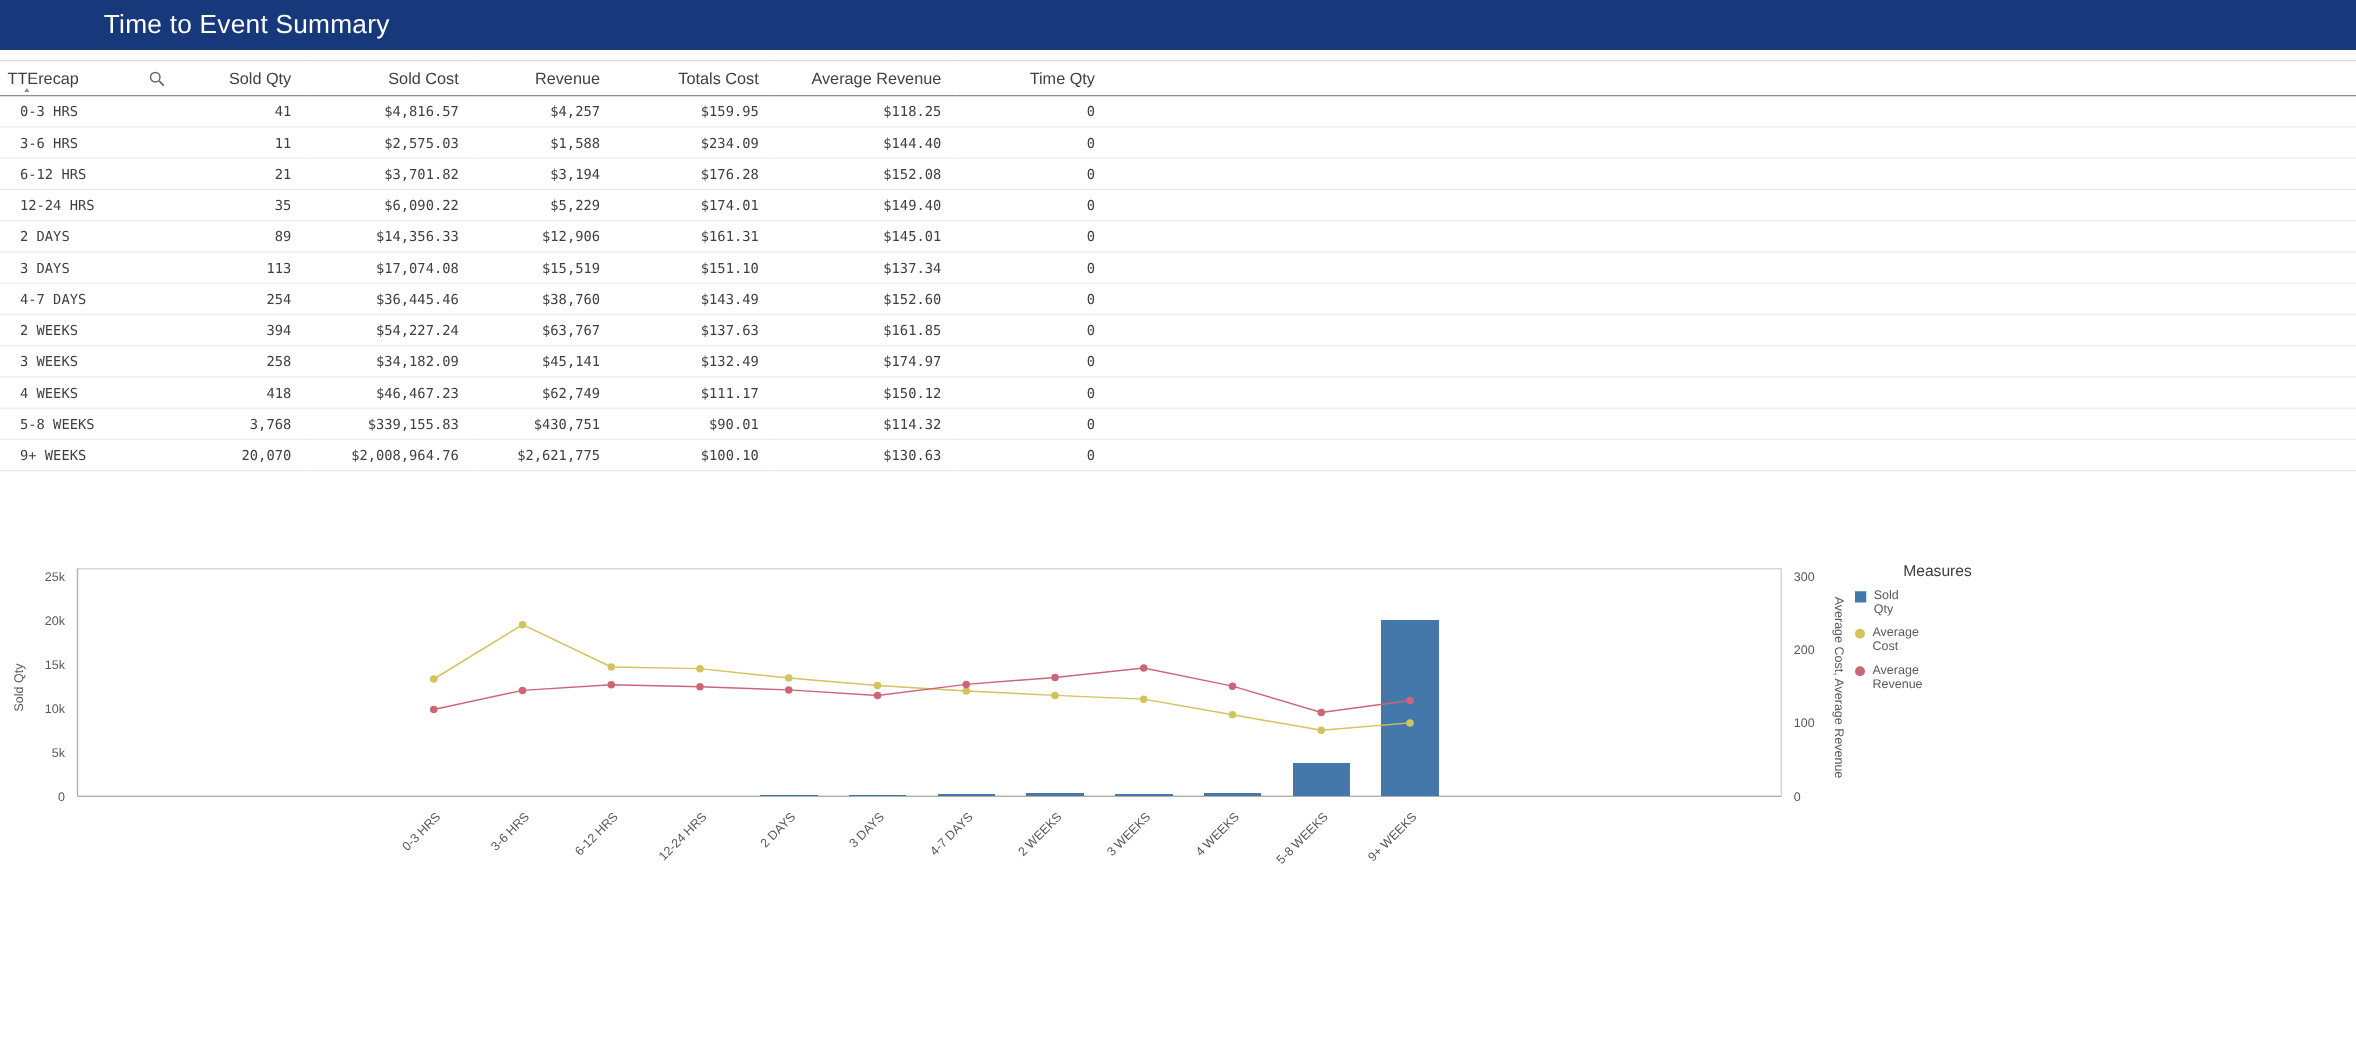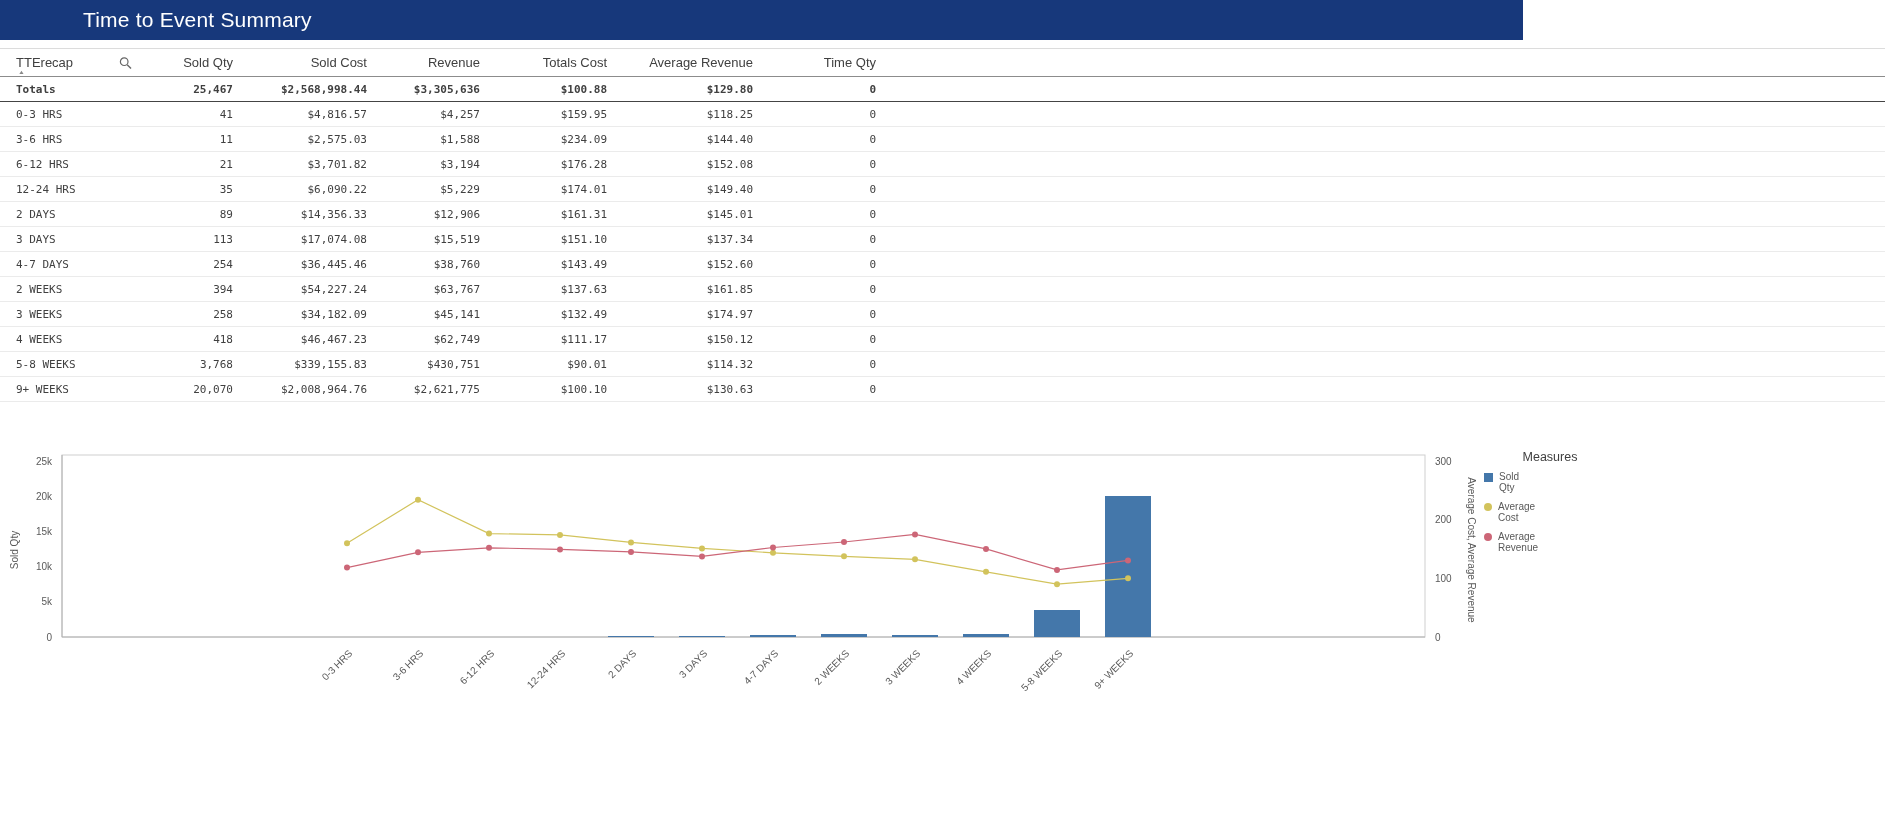--- a/index.html
+++ b/index.html
@@ -1,27 +1,27 @@
 <!DOCTYPE html>
 <html><head>
 <meta charset="utf-8">
 <style>
   html,body{margin:0;padding:0;width:1885px;height:831px;overflow:hidden;background:#ffffff;
     font-family:"Liberation Sans",sans-serif;}
   
-  .app-header{position:absolute;top:0;left:0;width:1523px;height:40px;background:#17387b;
+  .app-header{position:absolute;top:0;left:0;width:1885px;height:40px;background:#17387b;
     display:flex;align-items:center;}
   .sheet-title{color:#ffffff;font-size:21px;margin-left:83px;letter-spacing:.2px;}
   
   .table-wrap{position:absolute;top:48px;left:0;width:1885px;}
   table{width:100%;border-collapse:collapse;table-layout:fixed;}
   thead th{height:27px;font-size:13px;font-weight:400;color:#404040;text-align:right;
     padding:0 12px;border-top:1px solid #dcdcdc;border-bottom:1px solid #8c8c8c;
     position:relative;white-space:nowrap;overflow:hidden;}
-  thead th.al{text-align:left;padding-left:16px;}
+  thead th.al{text-align:left;padding-left:6px;}
   tbody td{height:24px;font-family:"DejaVu Sans Mono",monospace;font-size:11px;color:#404040;
     text-align:right;padding:0 12px;border-bottom:1px solid #ebebeb;white-space:nowrap;overflow:hidden;}
   tbody td.al{text-align:left;padding-left:16px;}
   tbody tr.totals td{font-weight:bold;border-bottom:1px solid #444444;}
   .sort-caret{position:absolute;left:18px;bottom:0;font-size:7px;color:#8a8a8a;transform:scaleY(.8);}
   .search-btn{position:absolute;right:8px;top:50%;transform:translateY(-50%);line-height:0;cursor:pointer;}
   
   .chart-svg{position:absolute;top:440px;left:0;}
   .tick{font:10px "Liberation Sans",sans-serif;fill:#595959;}
   .xlab{font:10px "Liberation Sans",sans-serif;fill:#595959;}
@@ -62,30 +62,20 @@
           <th><span>Sold Qty</span></th>
           <th><span>Sold Cost</span></th>
           <th><span>Revenue</span></th>
           <th><span>Totals Cost</span></th>
           <th><span>Average Revenue</span></th>
           <th><span>Time Qty</span></th>
           <th></th>
         </tr>
       </thead>
     <tbody>
-        <tr class="totals">
-          <td class="al">Totals</td>
-          <td>25,467</td>
-          <td>$2,568,998.44</td>
-          <td>$3,305,636</td>
-          <td>$100.88</td>
-          <td>$129.80</td>
-          <td>0</td>
-          <td></td>
-        </tr>
         <tr>
           <td class="al">0-3 HRS</td>
           <td>41</td>
           <td>$4,816.57</td>
           <td>$4,257</td>
           <td>$159.95</td>
           <td>$118.25</td>
           <td>0</td>
           <td></td>
         </tr>

